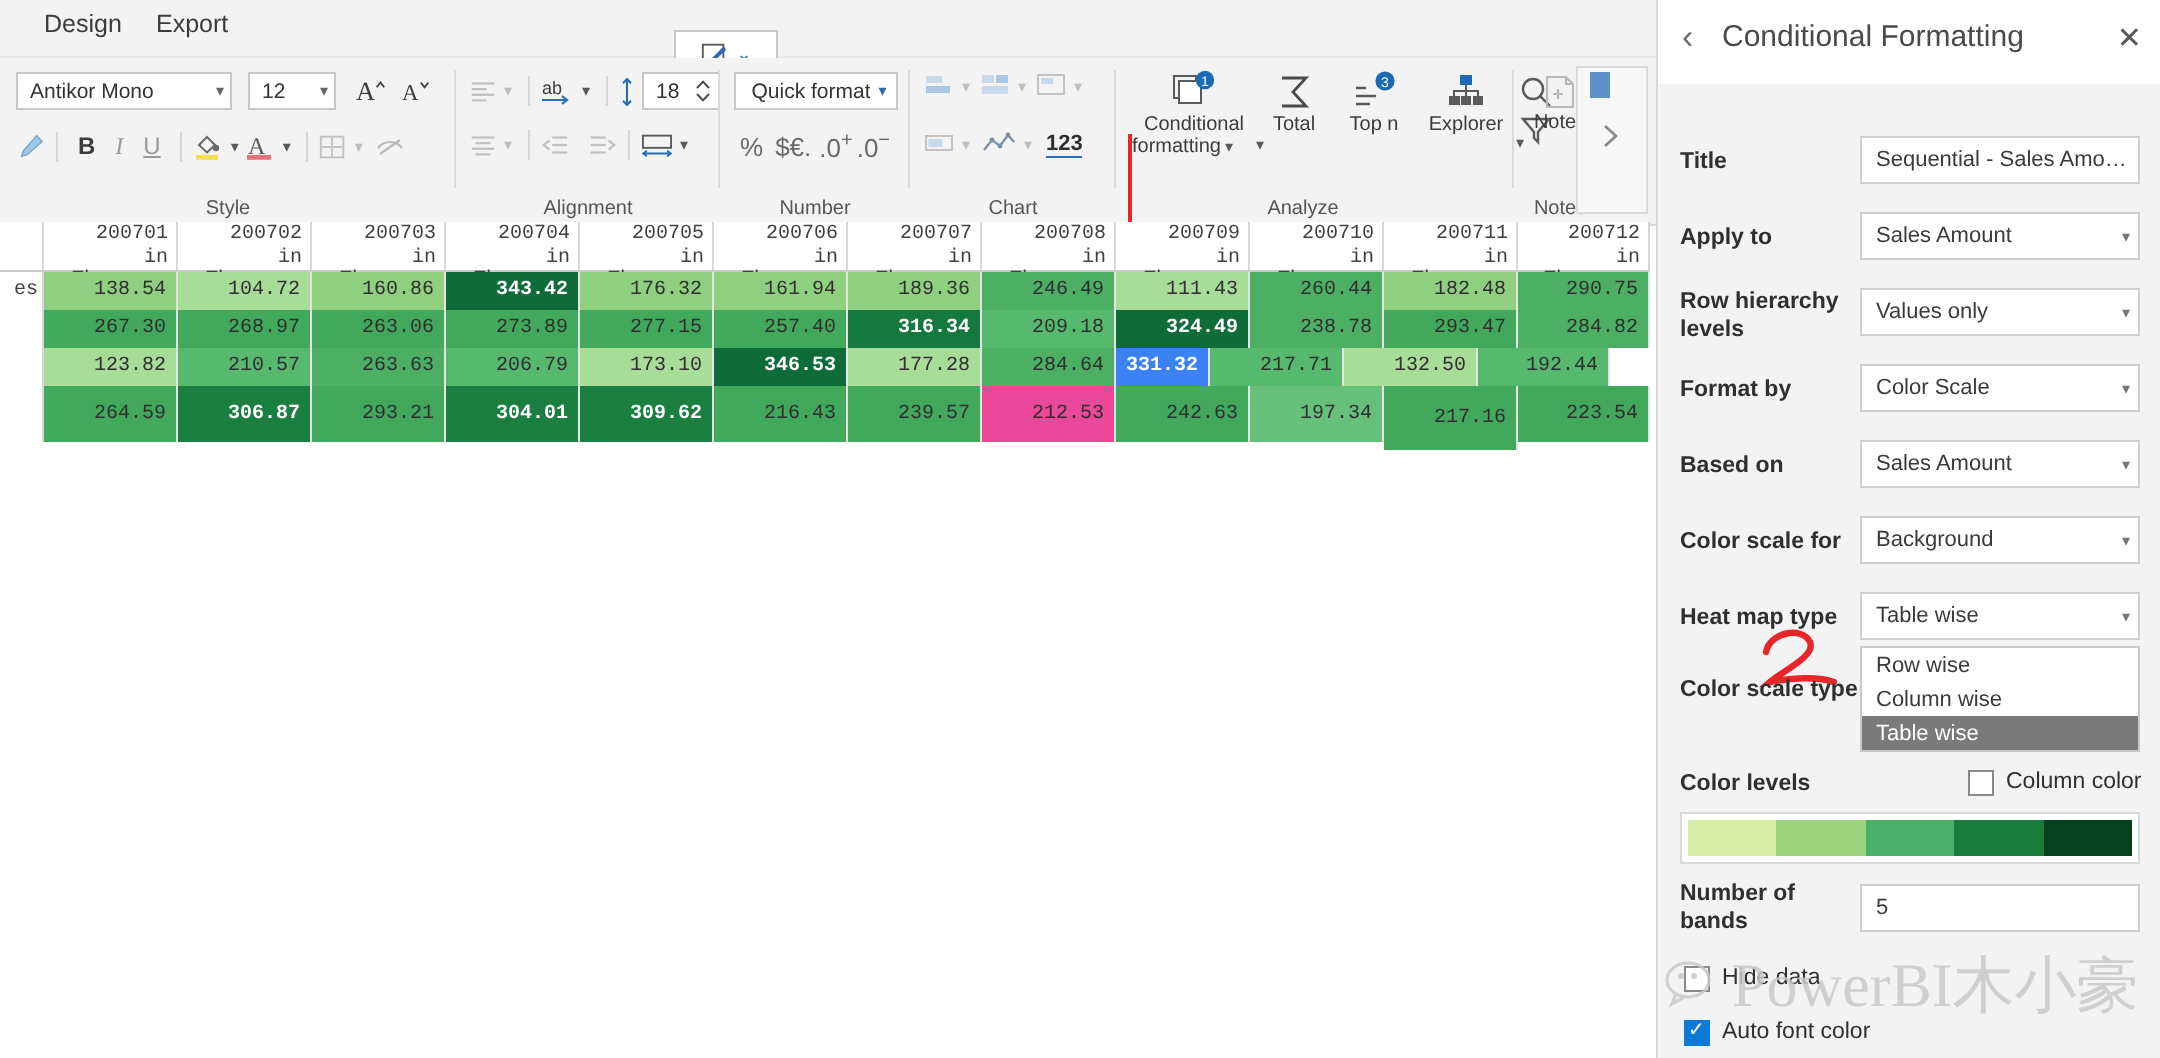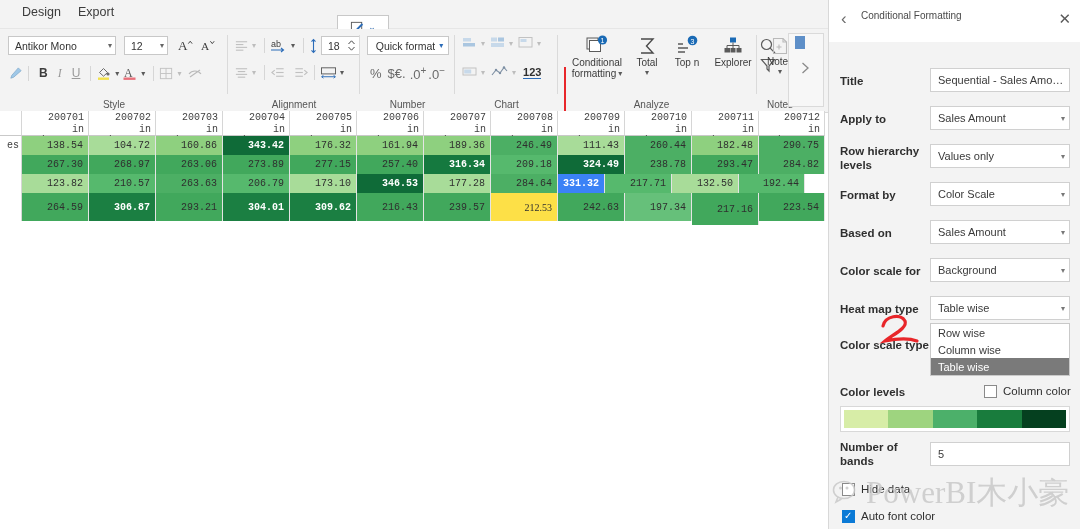--- a/index.html
+++ b/index.html
@@ -34,21 +34,21 @@
 
   .combo{height:19px;border:1px solid #c8c8c8;background:#fff;display:flex;align-items:center;
          padding:0 3px 0 6px;font-size:10.5px;color:#333;box-sizing:border-box;}
   .combo .cv{flex:1;white-space:nowrap;overflow:hidden;}
   .combo .chev{color:#666;font-size:8px;margin-left:4px;}
   .ic{display:inline-flex;align-items:center;justify-content:center;color:#5a5a5a;}
   .ic.dis{color:#b9b9b9;}
   .chevdark{color:#5a5a5a;font-size:8px;margin:0 3px;}
   .chevdis{color:#bdbdbd;font-size:8px;margin:0 3px;}
   .vbar{width:1px;height:15px;background:#d6d6d6;margin:0 5px;}
-  .bigbtn{display:flex;flex-direction:column;align-items:center;width:46px;}
+  .bigbtn{display:flex;flex-direction:column;width:46px;}
   .bigbtn .lbl{font-size:10px;color:#3b3b3b;line-height:11px;text-align:center;}
   .redline{position:absolute;width:2px;background:#e8262a;}
 
   
   .grid{position:absolute;left:0;top:111px;width:828px;height:105px;}
   .ghead{display:flex;height:25px;}
   .ghead .hc{border-right:1px solid #d6d6d6;border-bottom:1px solid #c9c9c9;background:#fff;
              font-family:"Liberation Mono","DejaVu Sans Mono",monospace;font-size:10px;color:#3f3f3f;
              text-align:right;padding:1px 4px 0 0;box-sizing:border-box;line-height:11.5px;}
   .ghead .hc .l2{color:#3f3f3f;}
@@ -58,21 +58,21 @@
             text-align:right;padding-right:5px;display:flex;align-items:center;justify-content:flex-end;}
   .rowhead{box-sizing:border-box;border-right:1px solid #d6d6d6;background:#fff;
            font-family:"Liberation Mono","DejaVu Sans Mono",monospace;font-size:10px;color:#3f3f3f;
            display:flex;align-items:center;justify-content:flex-end;padding-right:2px;}
 
   
   .panel{position:absolute;left:828px;top:0;width:252px;height:529px;background:#f3f3f3;
          border-left:1px solid #d8d8d8;}
   .ptitlebar{height:42px;background:#ffffff;position:relative;}
   .pback{position:absolute;left:12px;top:9px;font-size:17px;color:#6b6b6b;}
-  .ptitle{position:absolute;left:32px;top:10px;font-size:10px;color:#4a4a4a;white-space:nowrap;}
+  .ptitle{position:absolute;left:32px;top:10px;font-size:15px;color:#4a4a4a;white-space:nowrap;}
   .pclose{position:absolute;right:10px;top:10px;font-size:15px;color:#5a5a5a;}
   .prow{position:absolute;left:0;width:252px;}
   .plabel{position:absolute;left:11px;font-size:11.5px;color:#2f2f2f;font-weight:bold;line-height:14px;width:90px;}
   .pfield{position:absolute;left:101px;width:140px;height:24px;background:#fff;border:1px solid #d0d0d0;
           box-sizing:border-box;display:flex;align-items:center;padding:0 4px 0 7px;font-size:11px;color:#3a3a3a;}
   .pfield .fv{flex:1;white-space:nowrap;overflow:hidden;}
   .pfield .chev{color:#777;font-size:8px;}
   .dropdown{position:absolute;left:101px;width:140px;border:1px solid #c9c9c9;background:#fff;box-sizing:border-box;}
   .dopt{height:17px;display:flex;align-items:center;padding-left:7px;font-size:11px;color:#3a3a3a;}
   .dopt.sel{background:#7a7a7a;color:#fff;}
@@ -520,21 +520,21 @@
           </div>
           <div class="grow" style="height: 28px;">
             <div class="rowhead" style="width: 22px; height: 28px;"></div>
             <div class="rc" style="width: 67px; height: 28px; background: rgb(65, 168, 92); color: rgb(47, 47, 47);">264.59</div>
             <div class="rc" style="width: 67px; height: 28px; background: rgb(27, 127, 66); color: rgb(255, 255, 255); font-weight: bold;">306.87</div>
             <div class="rc" style="width: 67px; height: 28px; background: rgb(65, 168, 92); color: rgb(47, 47, 47);">293.21</div>
             <div class="rc" style="width: 67px; height: 28px; background: rgb(27, 127, 66); color: rgb(255, 255, 255); font-weight: bold;">304.01</div>
             <div class="rc" style="width: 67px; height: 28px; background: rgb(27, 127, 66); color: rgb(255, 255, 255); font-weight: bold;">309.62</div>
             <div class="rc" style="width: 67px; height: 28px; background: rgb(65, 168, 92); color: rgb(47, 47, 47); padding-left: 28px;">216.43</div>
             <div class="rc" style="width: 67px; height: 28px; background: rgb(65, 168, 92); color: rgb(47, 47, 47);">239.57</div>
-            <div class="rc" style="width: 67px; height: 28px; background: #fde047; color: rgb(47, 47, 47); font-family: Liberation Serif, serif;">212.53</div>
+            <div class="rc" style="width: 67px; height: 28px; background: #ec4899; color: rgb(47, 47, 47);">212.53</div>
             <div class="rc" style="width: 67px; height: 28px; background: rgb(65, 168, 92); color: rgb(47, 47, 47);">242.63</div>
             <div class="rc" style="width: 67px; height: 28px; background: rgb(102, 192, 122); color: rgb(47, 47, 47);">197.34</div>
             <div class="rc" style="width: 67px; height: 32px; background: rgb(65, 168, 92); color: rgb(47, 47, 47);">217.16</div>
             <div class="rc" style="width: 66px; height: 28px; background: rgb(65, 168, 92); color: rgb(47, 47, 47);">223.54</div>
           </div>
         </div>
     </div>
   </div>
 
   <div class="panel">

